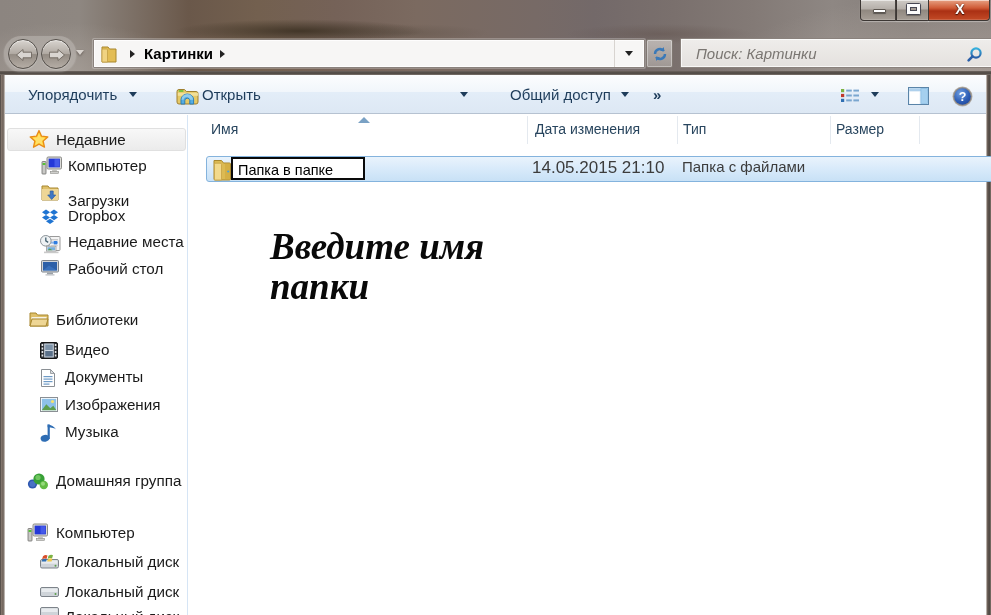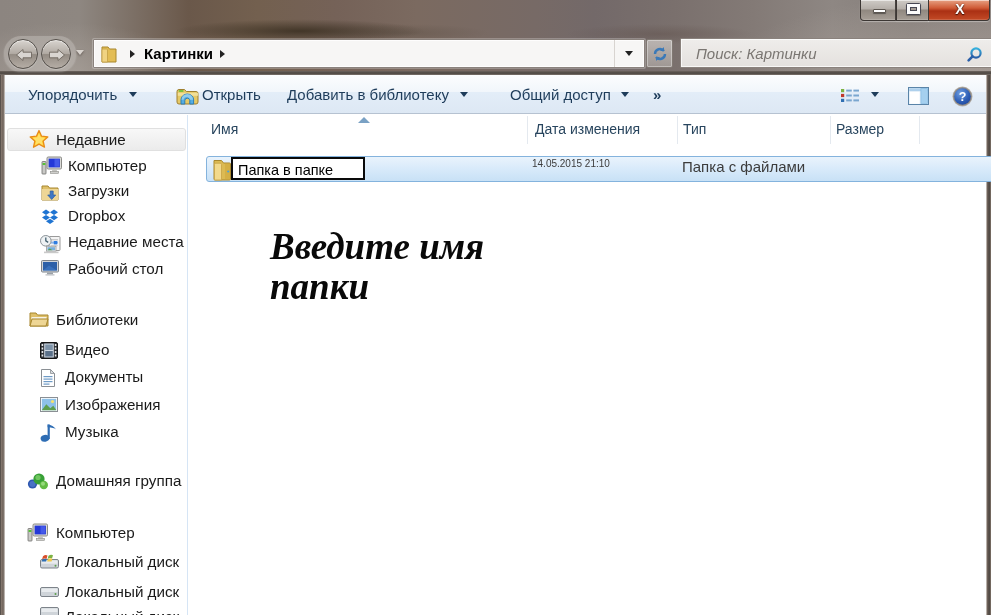--- a/index.html
+++ b/index.html
@@ -69,21 +69,21 @@
 
 
 #content { left:188px; top:115px; width:798px; height:500px; background:#fff; }
 .hdrtext { position:absolute; top:0; font-size:14px; color:#28455e; }
 .hdrsep { position:absolute; top:1px; width:1px; height:28px; background:#e4e9ef; }
 #sortarrow { position:absolute; left:170px; top:2px; width:0; height:0; border-left:6px solid transparent; border-right:6px solid transparent; border-bottom:6px solid #7aa1c4; }
 
 #row { position:absolute; left:18px; top:40.5px; width:832px; height:26px; border:1px solid #84b3dd; border-radius:3px; background:linear-gradient(#e9f3fc 0%, #d8eafa 50%, #c8e1f6 100%); }
 #editbox { position:absolute; left:24px; top:0.5px; width:134px; height:23px; background:#fff; border:2px solid #0a0a0a; }
 #editbox span { position:absolute; left:5px; top:2.5px; font-size:14.5px; color:#000; }
-#rowdate { position:absolute; left:325px; top:1.5px; font-size:10px; color:#3c3c3c;text-align:right; }
+#rowdate { position:absolute; left:325px; top:1.5px; font-size:17px; color:#3c3c3c;text-align:right; }
 #rowtype { position:absolute; left:475px; top:1.5px; font-size:15px; color:#3c3c3c; }
 
 #bigtext { position:absolute; left:82px; top:112px; font-family:"Liberation Serif", serif; font-weight:bold; font-style:italic; font-size:37px; line-height:40px; color:#090909; }
 </style>
 </head>
 <body>
 <div id="win">
   <div id="glass" class="abs"></div>
   <div id="glassline" class="abs"></div>
 
@@ -157,21 +157,20 @@
     <div class="tbtext" style="left:23px">Упорядочить</div>
     <div class="tbdrop" style="left:124px"></div>
     <svg class="abs" style="left:171px;top:12px" width="23" height="19" viewBox="0 0 23 19">
       <path d="M1 4.5 a2 2 0 0 1 2-2 h5.5 l1.8 2 h9.7 a2 2 0 0 1 2 2 v8.5 a2 2 0 0 1 -2 2 h-17 a2 2 0 0 1 -2-2 z" fill="#e6c966" stroke="#a08030" stroke-width="1"></path>
       <path d="M1.8 5.8 h20.4 v3 h-20.4 z" fill="#f3e3a1" opacity="0.85"></path>
       <rect x="2.6" y="2.9" width="5" height="2" rx="1" fill="#7cc240"></rect>
       <path d="M5 17 v-4.2 a6.3 5.8 0 0 1 12.6 0 V17 h-3.8 v-3.4 a2.5 2.4 0 0 0 -5 0 V17 z" fill="#56aee2" stroke="#2d7db5" stroke-width="1"></path>
       <path d="M5.6 12.2 a5.7 5.2 0 0 1 11.4 0 v0.6 h-3.2 a3.1 3 0 0 0 -5 -2.2 a3.1 3 0 0 0 -1.2 2.2 h-2 z" fill="#9ed3f0" opacity="0.8"></path>
     </svg>
     <div class="tbtext" style="left:197px">Открыть</div>
-    <div class="tbtext" style="left:282px">Добавить в библиотеку</div>
     <div class="tbdrop" style="left:455px"></div>
     <div class="tbtext" style="left:505px">Общий доступ</div>
     <div class="tbdrop" style="left:616px"></div>
     <div class="tbtext" style="left:648px; font-weight:bold">»</div>
     <svg class="abs" style="left:836px;top:14px" width="19" height="13" viewBox="0 0 19 13">
       <rect x="0" y="0" width="3.2" height="3.2" fill="#7cb243"></rect>
         <rect x="0" y="4.9" width="3.2" height="3.2" fill="#c0392b"></rect>
         <rect x="0" y="9.8" width="3.2" height="3.2" fill="#2f6fb2"></rect>
       <rect x="5.2" y="0.6" width="5.6" height="2" fill="#7aa6cf"></rect>
         <rect x="12.4" y="0.6" width="5.6" height="2" fill="#7aa6cf"></rect>
@@ -224,21 +223,21 @@
     <path d="M11.5 13 h4 l0.7 2.5 h-5.4 z" fill="#c2c2bf"></path>
     <rect x="9.5" y="15.5" width="8" height="1.8" fill="#cfcfcc" stroke="#8a8a86" stroke-width="0.6"></rect>
   </svg>
   <div class="sitem" style="left:68px;top:157px">Компьютер</div>
 
   <svg class="abs" style="left:41px;top:184px" width="18" height="17" viewBox="0 0 18 17">
     <path d="M1 2 h6 l1.5 2 h8.5 v12 h-16 z" fill="#dfc06a" stroke="#a8872e" stroke-width="1"></path>
     <path d="M1 5 h16 v11 h-16 z" fill="#eed695"></path>
     <path d="M9 6 v4 h2.5 l-4 4.5 -4-4.5 h2.5 v-4 z" fill="#3f77c4" stroke="#2a5ba0" stroke-width="0.7" transform="translate(3.2,1)"></path>
   </svg>
-  <div class="sitem" style="left:68px;top:182px">Загрузки</div>
+  <div class="sitem" style="left:68px;top:192px">Загрузки</div>
 
   <svg class="abs" style="left:41px;top:209px" width="18" height="16" viewBox="0 0 18 16">
     <path d="M5 0.5 L9 3.2 L5 5.9 L1 3.2 Z" fill="#1f74d2"></path>
     <path d="M13 0.5 L17 3.2 L13 5.9 L9 3.2 Z" fill="#1f74d2"></path>
     <path d="M5 5.9 L9 8.6 L5 11.3 L1 8.6 Z" fill="#1f74d2"></path>
     <path d="M13 5.9 L17 8.6 L13 11.3 L9 8.6 Z" fill="#1f74d2"></path>
     <path d="M5 12.2 L9 9.8 L13 12.2 L9 15 Z" fill="#1f74d2"></path>
   </svg>
   <div class="sitem" style="left:68px;top:207px">Dropbox</div>
 

